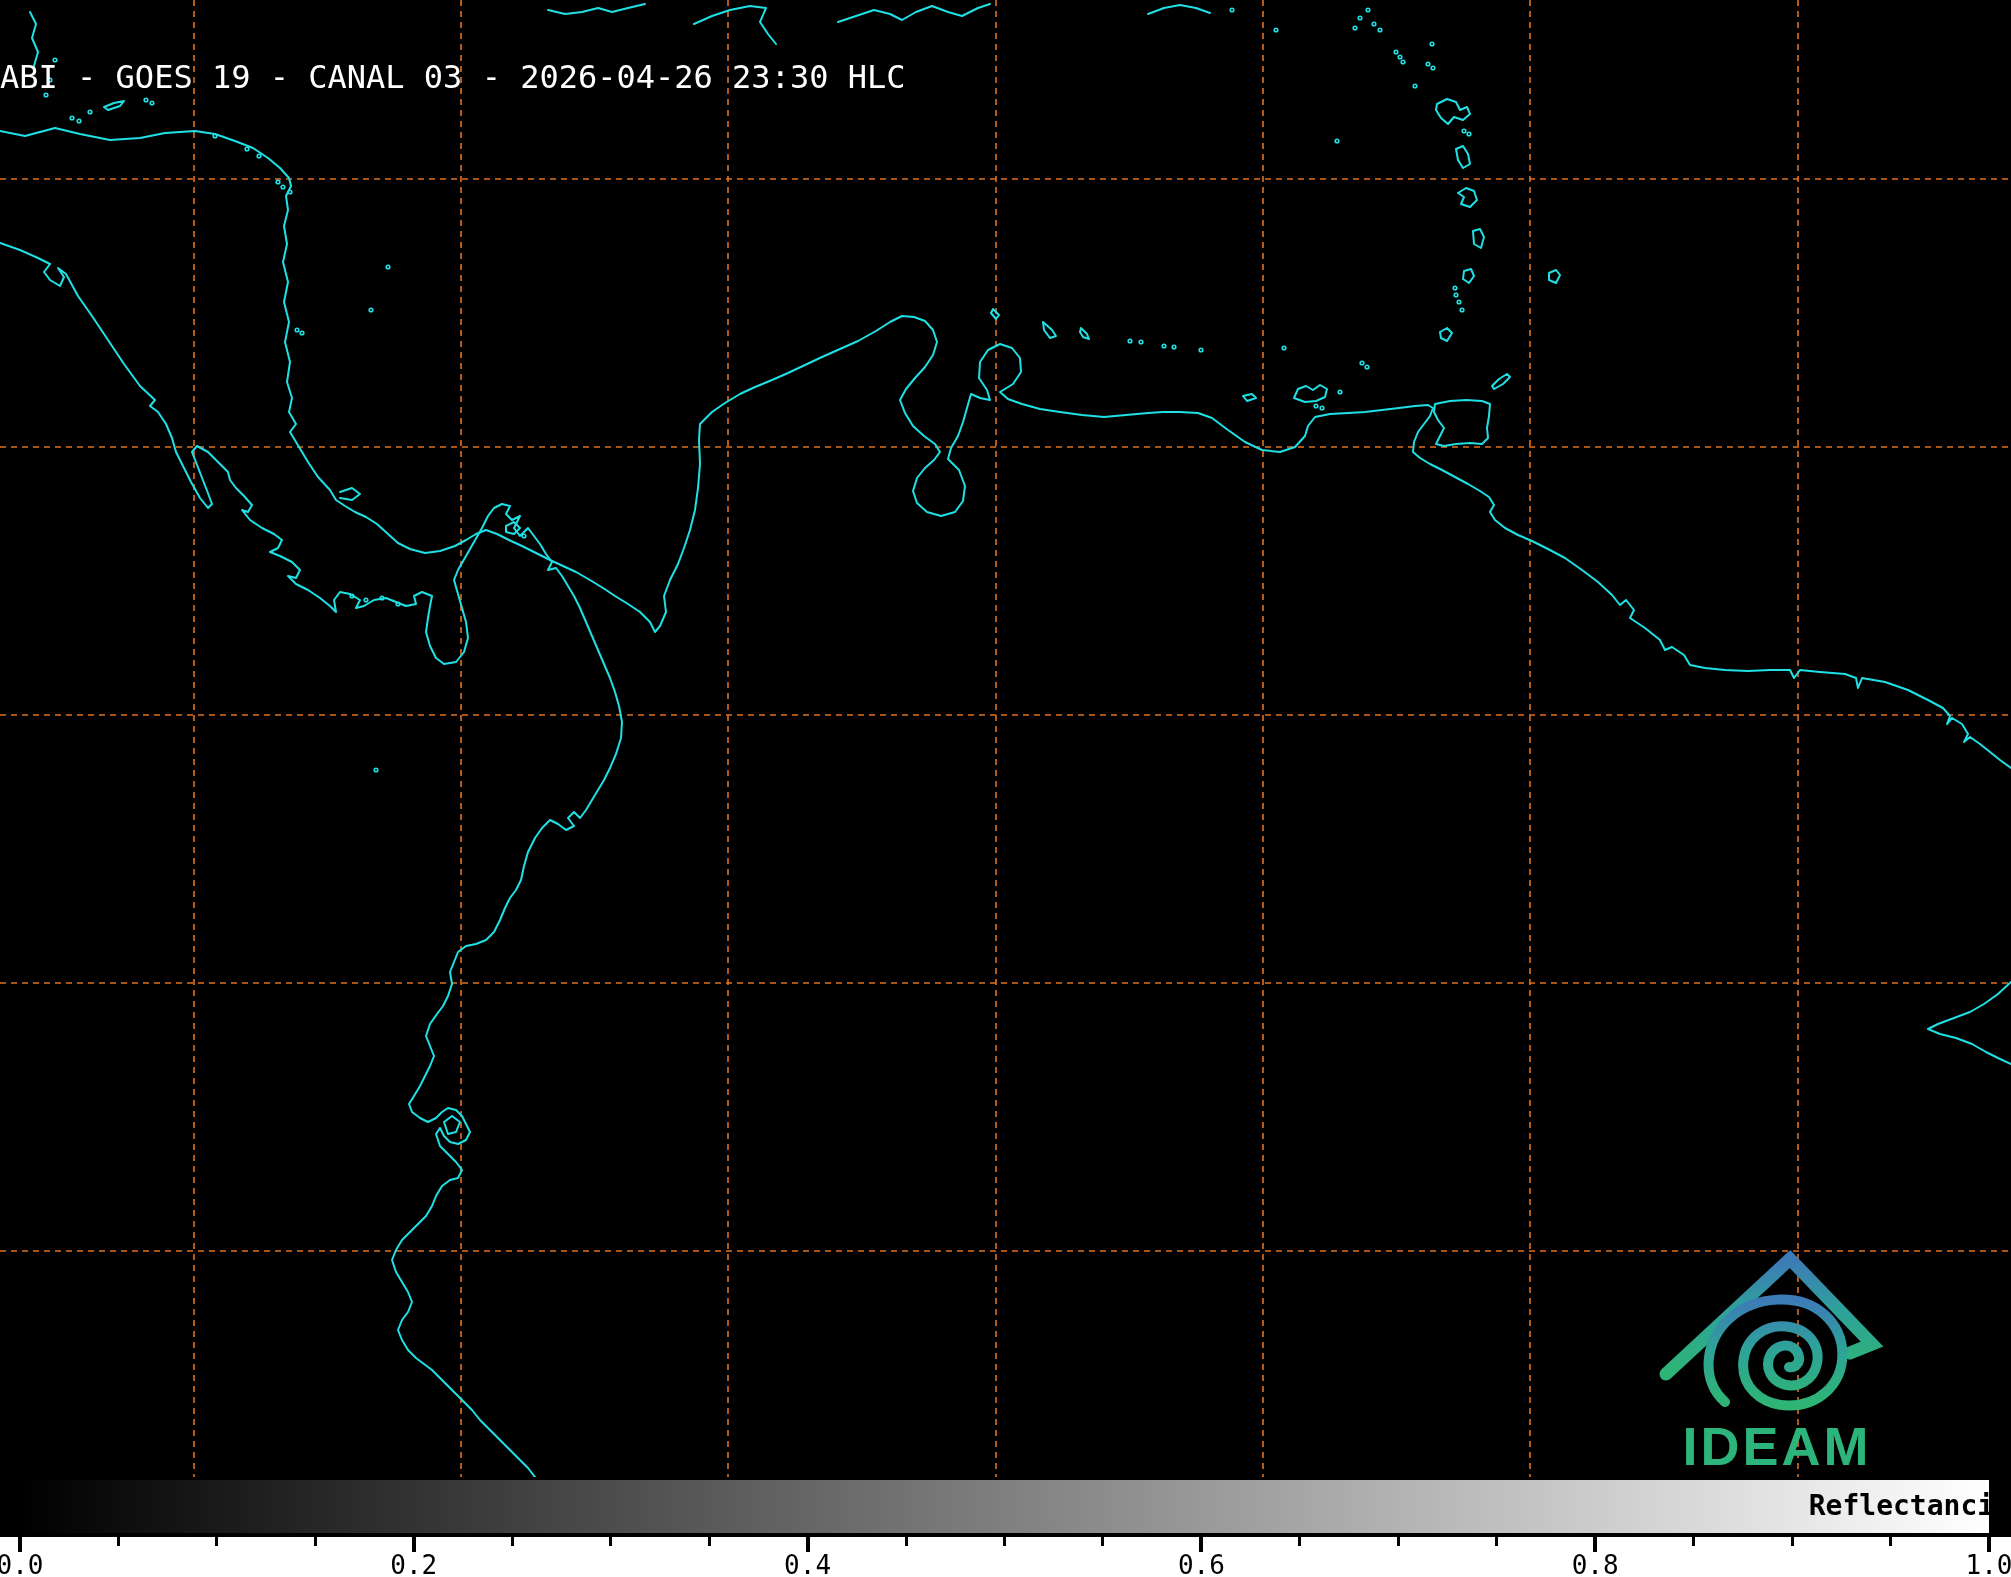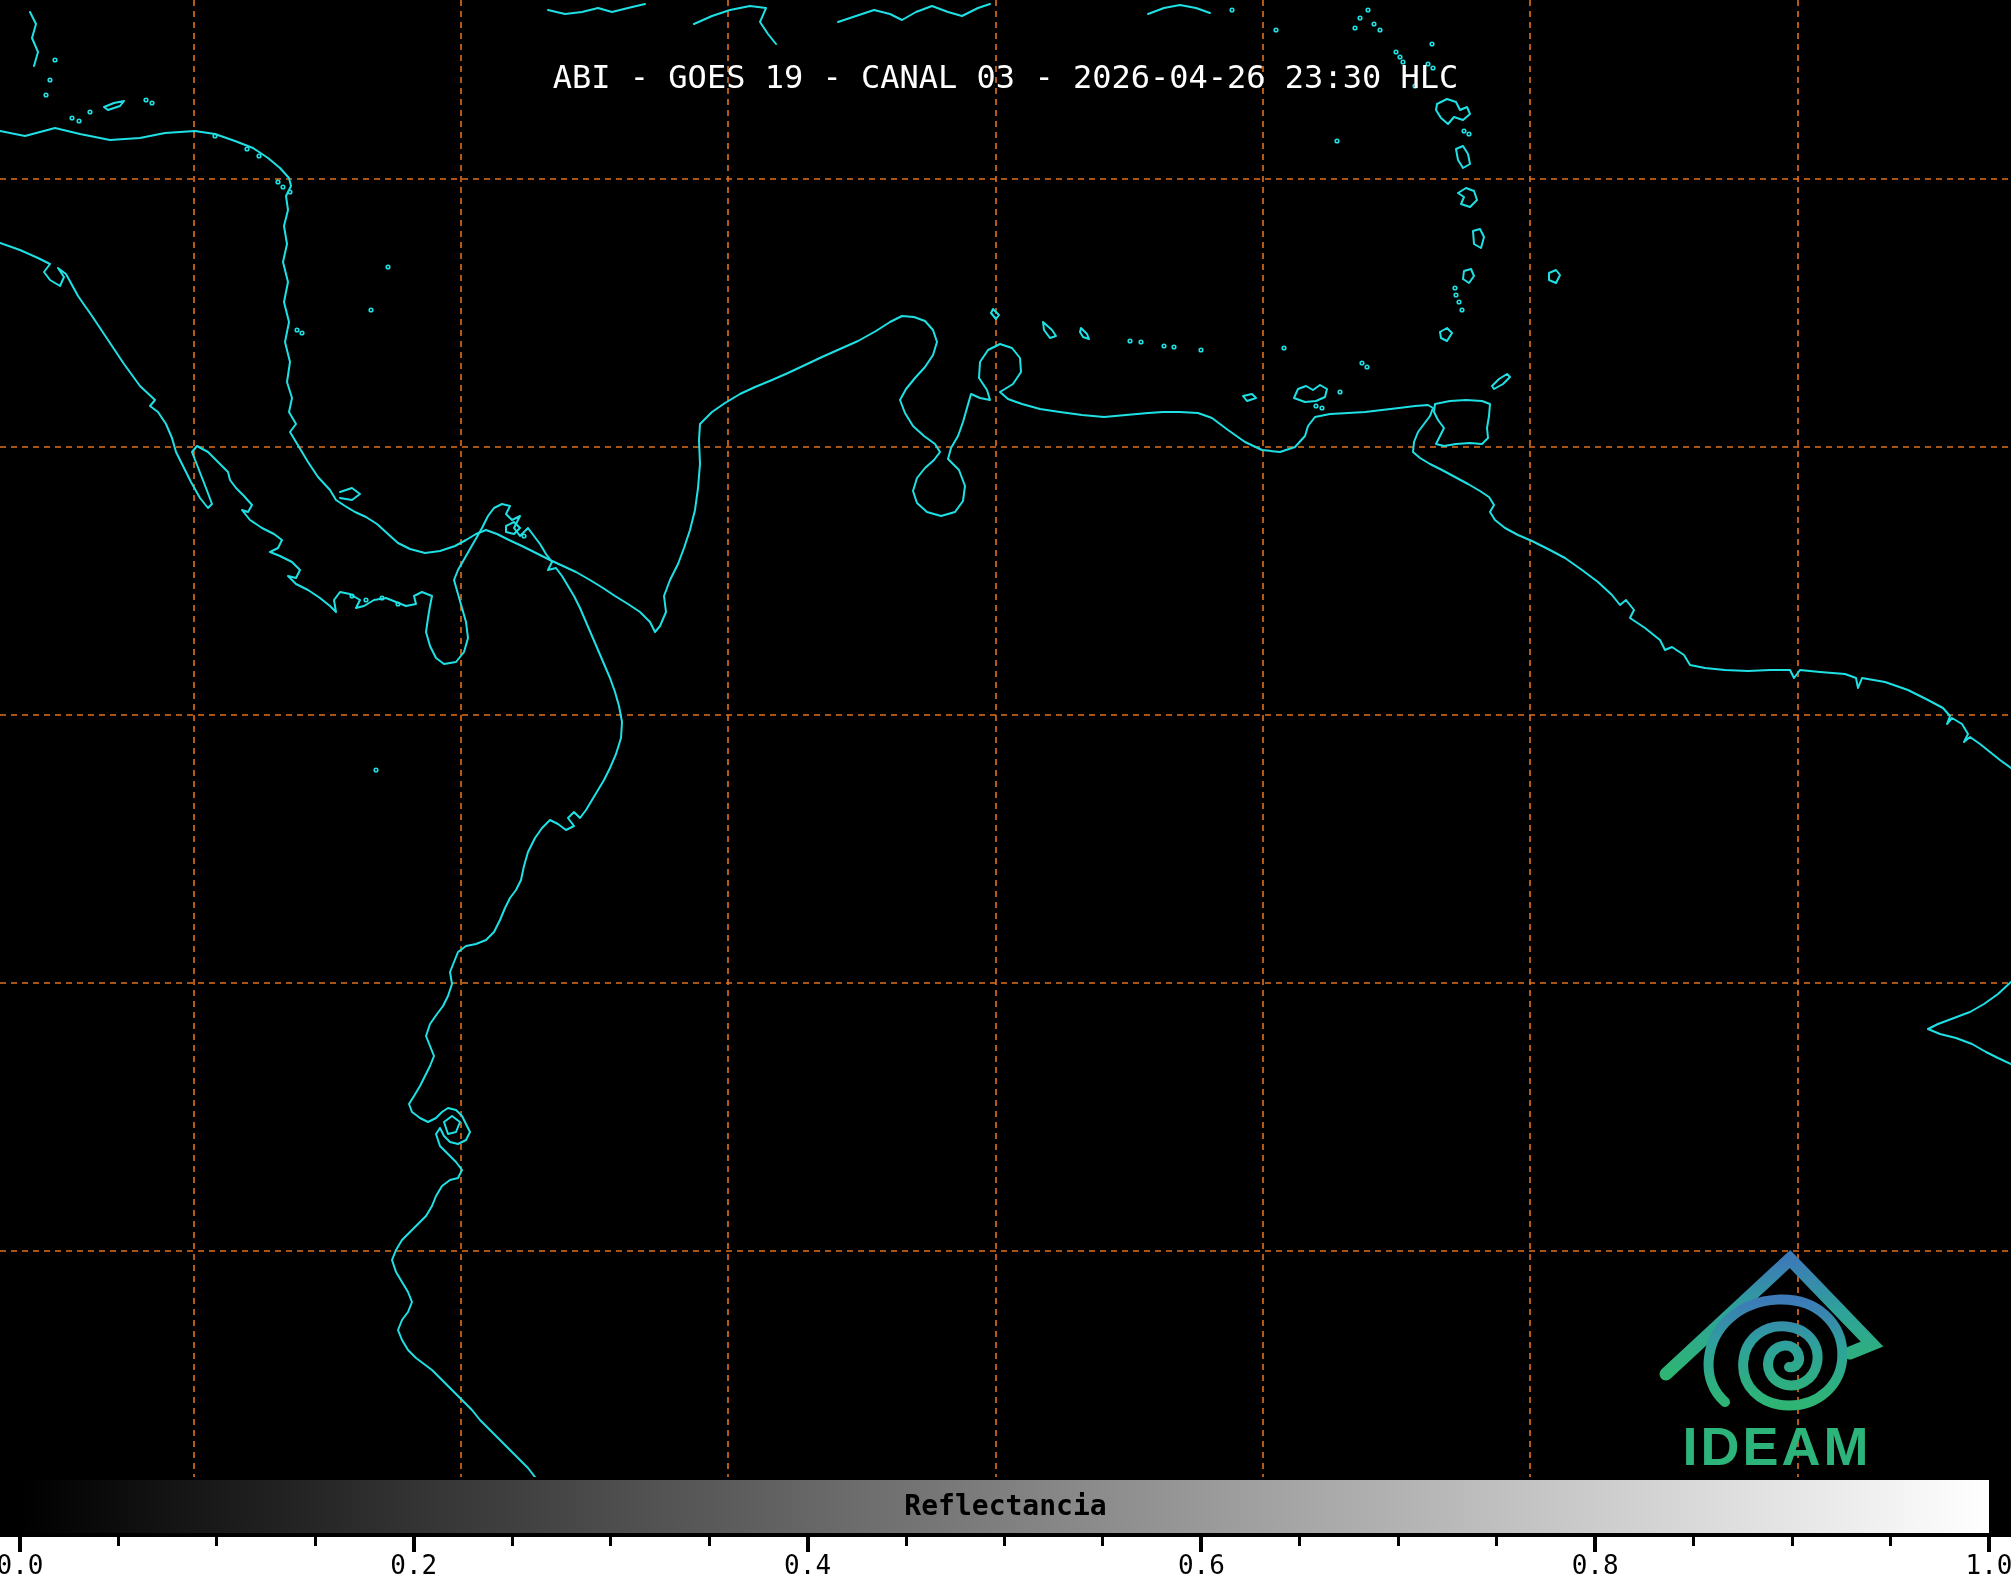--- a/index.html
+++ b/index.html
@@ -1,25 +1,25 @@
 <!DOCTYPE html>
 <html><head>
 <meta charset="utf-8">
 <style>
   html,body{margin:0;padding:0;background:#000;}
   #stage{position:relative;width:2011px;height:1577px;background:#000;overflow:hidden;
          font-family:"DejaVu Sans Mono","Liberation Mono",monospace;}
   #mapsvg{position:absolute;left:0;top:0;}
-  .title{position:absolute;left:0;right:0;top:58px;text-align:center;
+  .title{position:absolute;left:0;right:0;top:58px;
          font-size:32px;color:#ffffff;letter-spacing:0px;white-space:pre;}
   .cbar{position:absolute;left:18px;top:1478px;width:1969px;height:53px;
         background:linear-gradient(to right,#000000,#ffffff);
         border:2px solid #000;}
   .cbar-axis{position:absolute;left:18px;top:1533px;width:1973px;height:4px;background:#000;}
-  .cbar-label{position:absolute;left:0;right:0;top:1489px;text-align:center;
+  .cbar-label{position:absolute;left:0;right:0;top:1489px;text-align:right;
         font-size:28px;font-weight:bold;color:#000;}
   .footer{position:absolute;left:0;top:1537px;width:2011px;height:40px;background:#ffffff;}
   .tick{position:absolute;background:#000;}
   .tick-label{position:absolute;top:1550px;transform:translateX(-50%);
         font-size:26px;color:#000;}
   .logo-text{font-family:"Liberation Sans","DejaVu Sans",sans-serif;font-weight:bold;
         letter-spacing:3px;}
 </style>
 </head>
 <body>

